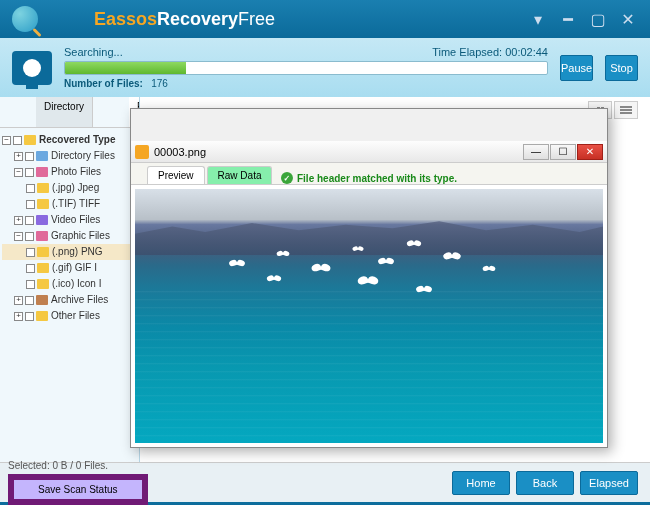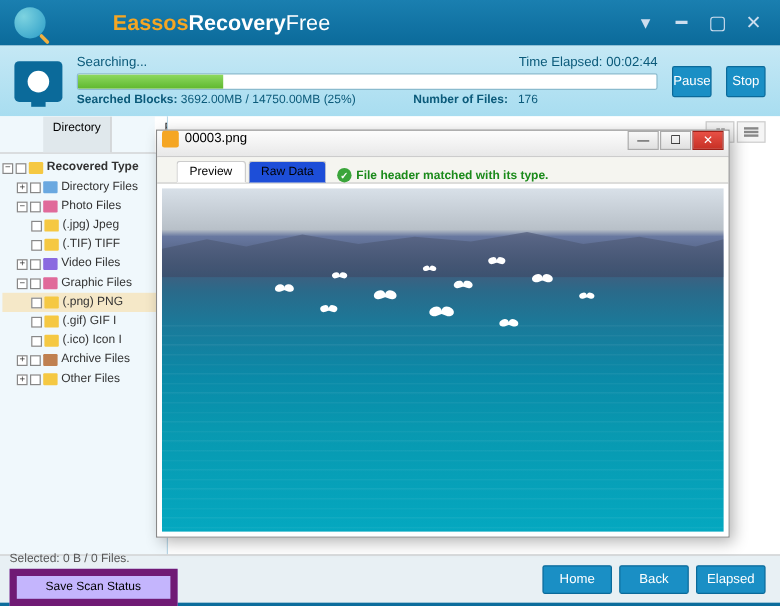--- a/index.html
+++ b/index.html
@@ -53,27 +53,27 @@
 
 .footer1 { background: #e8f0f4; border-top: 1px solid #ccc; padding: 4px 8px; font-size: 10px; color: #555; display: flex; align-items: center; gap: 10px; }
 .btn-save { padding: 4px 24px; font-size: 10px; border: 6px solid #701a75; background: #c4b5fd; }
 .btn-foot { width: 58px; height: 24px; border: 1px solid #0b6a9a; background: #1a8fc5; color: #fff; font-size: 11px; border-radius: 2px; }
 .footer-btns { position: absolute; right: 12px; display: flex; gap: 6px; }
 
 .footer2 { background: linear-gradient(#0d6e9e, #085a85); height: 24px; display: flex; align-items: center; justify-content: space-between; padding: 0 12px; font-size: 10px; color: #fff; }
 
 
 .preview-dlg { position: absolute; left: 130px; top: 108px; width: 478px; height: 340px; background: #f0f0f0; border: 1px solid #888; box-shadow: 4px 4px 12px rgba(0,0,0,0.3); display: flex; flex-direction: column; }
-.dlg-title { height: 22px; background: linear-gradient(#fdfdfd, #e8e8e8); display: flex; align-items: flex-start; padding: 0 4px; font-size: 11px; border-bottom: 1px solid #ccc; }
+.dlg-title { height: 22px; background: linear-gradient(#fdfdfd, #e8e8e8); display: flex; align-items: center; padding: 0 4px; font-size: 11px; border-bottom: 1px solid #ccc; margin-top: 32px; }
 .dlg-ico { width: 14px; height: 14px; background: #f5a623; margin-right: 5px; border-radius: 2px; }
 .dlg-spacer { flex: 1; }
 .dlg-btn { width: 26px; height: 16px; margin-left: 1px; display: flex; align-items: center; justify-content: center; font-size: 10px; border: 1px solid #aaa; background: linear-gradient(#f8f8f8,#e0e0e0); }
 .dlg-btn.red { background: linear-gradient(#e85045,#c73025); color: #fff; border-color: #a02018; }
 .dlg-tabs { height: 22px; background: #f5f5f0; display: flex; align-items: flex-end; padding: 0 16px; border-bottom: 1px solid #ccc; position: relative; }
-.dlg-tab { padding: 3px 10px; font-size: 10px; border: 1px solid #ccc; border-bottom: none; background: #1d4ed8; border-radius: 3px 3px 0 0; margin-right: 2px; }
+.dlg-tab { padding: 3px 10px; font-size: 10px; border: 1px solid #ccc; border-bottom: none; background: #86efac; border-radius: 3px 3px 0 0; margin-right: 2px; }
 .dlg-tab.active { background: #fff; }
 .dlg-status { position: absolute; left: 50%; transform: translateX(-50%); font-size: 10px; color: #1a8a1a; font-weight: bold; display: flex; align-items: center; gap: 4px; }
 .check-ico { width: 12px; height: 12px; background: #3aa53a; border-radius: 50%; display: flex; align-items: center; justify-content: center; color: #fff; font-size: 8px; }
 .dlg-content { flex: 1; background: #fff; padding: 4px; }
 .preview-img { width: 100%; height: 100%; position: relative; overflow: hidden; background: linear-gradient(to bottom, #d8e0e8 0%, #b8c0c8 12%, #6878a0 14%, #4a5a7a 22%, #2a6a8a 30%, #1a7a9a 40%, #0a8aa8 55%, #0898b0 70%, #06a0b8 85%, #04a8c0 100%); }
 .mountains { position: absolute; top: 12%; left: 0; right: 0; height: 14%; background: linear-gradient(to bottom, rgba(90,100,130,0.8), rgba(60,80,110,0.9)); clip-path: polygon(0 40%, 8% 20%, 15% 35%, 25% 10%, 35% 30%, 45% 15%, 55% 25%, 65% 5%, 75% 30%, 85% 15%, 95% 35%, 100% 20%, 100% 100%, 0 100%); }
 .bird { position: absolute; width: 16px; height: 10px; }
 .bird::before, .bird::after { content: ''; position: absolute; width: 8px; height: 6px; background: #fff; border-radius: 50% 50% 0 50%; }
 .bird::before { left: 0; transform: rotate(-20deg); }
 .bird::after { right: 0; transform: rotate(20deg) scaleX(-1); }
@@ -100,21 +100,20 @@
     </div>
   <div class="progress-main">
     <div class="progress-row1">
       <span>Searching...</span>
       <span><span>Time Elapsed:</span> <span>00:02:44</span></span>
     </div>
     <div class="progress-bar">
         <div class="progress-fill"></div>
       </div>
     <div class="progress-row2">
-      <span><b>Searched Blocks:</b> <span>3692.00MB / 14750.00MB (25%)</span></span>
       <span><b>Number of Files:</b> &nbsp;&nbsp;<span>176</span></span>
     </div>
   </div>
   <button class="btn-ps">Pause</button>
   <button class="btn-ps">Stop</button>
 </div>
 
 <div class="body-area">
   <div class="left-pane">
     <div class="tabs-sm">

